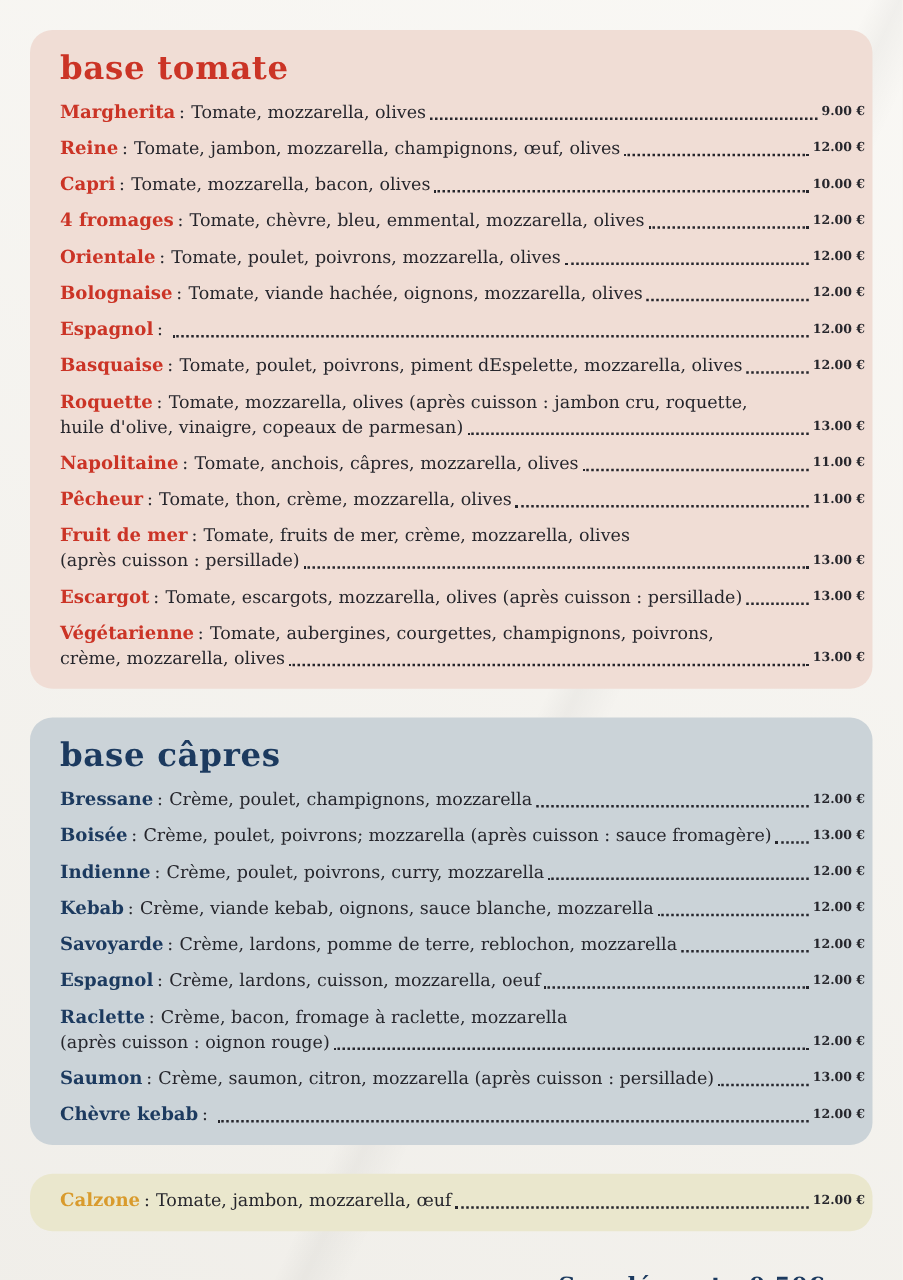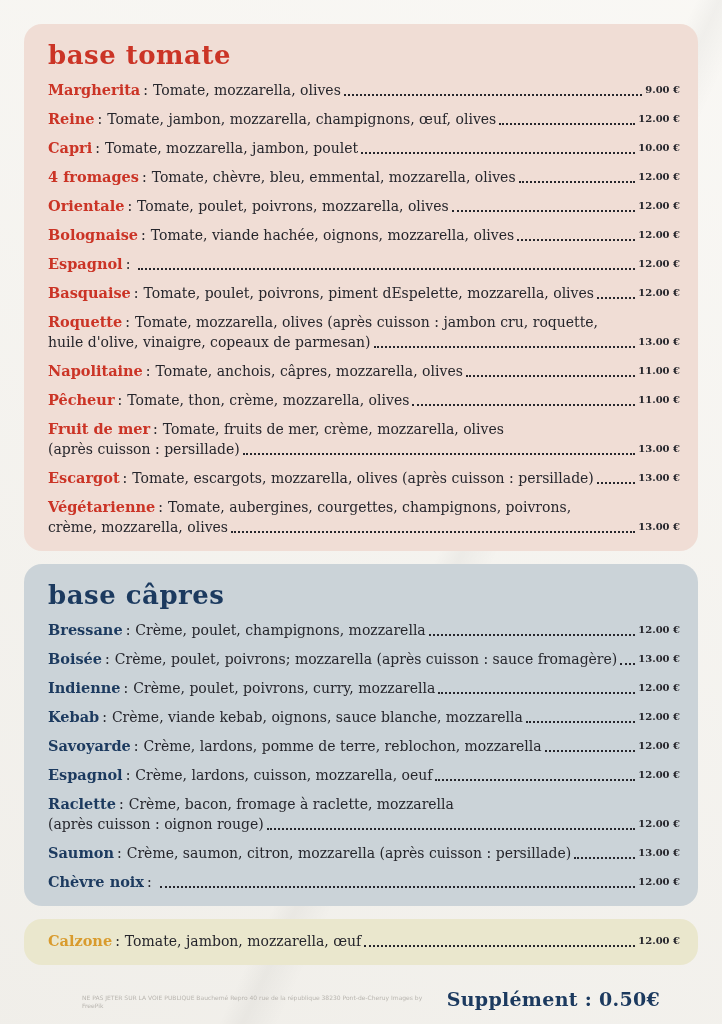--- a/index.html
+++ b/index.html
@@ -13,22 +13,22 @@
   body::before {
     content: "";
     position: absolute; inset: 0; pointer-events: none;
     background:
       linear-gradient(115deg, rgba(0,0,0,0) 58%, rgba(0,0,0,0.035) 60%, rgba(0,0,0,0) 63%),
       linear-gradient(205deg, rgba(255,255,255,0.35) 0%, rgba(0,0,0,0.025) 100%);
   }
   .page { padding: 24px 24px 0 24px; position: relative; }
   .section {
     border-radius: 18px;
-    padding: 12px 18px 12px 24px;
-    margin-bottom: 13px;
+    padding: 12px 6px 12px 24px;
+    margin-bottom: 23px;
     color: #26262c;
   }
   .section-title {
     font-size: 26px;
     font-weight: bold;
     letter-spacing: 0.5px;
     color: var(--accent);
     margin: 4px 0 10px 0;
   }
   .item { margin-bottom: 9px; font-size: 14px; }
@@ -89,21 +89,21 @@
             <span class="item-sep">:</span>
             <span class="item-desc">Tomate, jambon, mozzarella, champignons, œuf, olives</span>
             <span class="dots"></span>
             <span class="item-price">12.00 €</span>
           </div>
         </div>
         <div class="item">
           <div class="line">
             <span class="item-name">Capri</span>
             <span class="item-sep">:</span>
-            <span class="item-desc">Tomate, mozzarella, jambon, poulet</span>
+            <span class="item-desc">Tomate, mozzarella, bacon, olives</span>
             <span class="dots"></span>
             <span class="item-price">10.00 €</span>
           </div>
         </div>
         <div class="item">
           <div class="line">
             <span class="item-name">4 fromages</span>
             <span class="item-sep">:</span>
             <span class="item-desc">Tomate, chèvre, bleu, emmental, mozzarella, olives</span>
             <span class="dots"></span>
@@ -284,21 +284,21 @@
           <div class="line">
             <span class="item-name">Saumon</span>
             <span class="item-sep">:</span>
             <span class="item-desc">Crème, saumon, citron, mozzarella (après cuisson : persillade)</span>
             <span class="dots"></span>
             <span class="item-price">13.00 €</span>
           </div>
         </div>
         <div class="item">
           <div class="line">
-            <span class="item-name">Chèvre noix</span>
+            <span class="item-name">Chèvre kebab</span>
             <span class="item-sep">:</span>
             <span class="dots"></span>
             <span class="item-price">12.00 €</span>
           </div>
         </div>
       </div>
   </div>
 
   <div class="section calzone" style="background: rgb(234, 231, 205); --accent: #d99b2d;">
     <div class="items">

